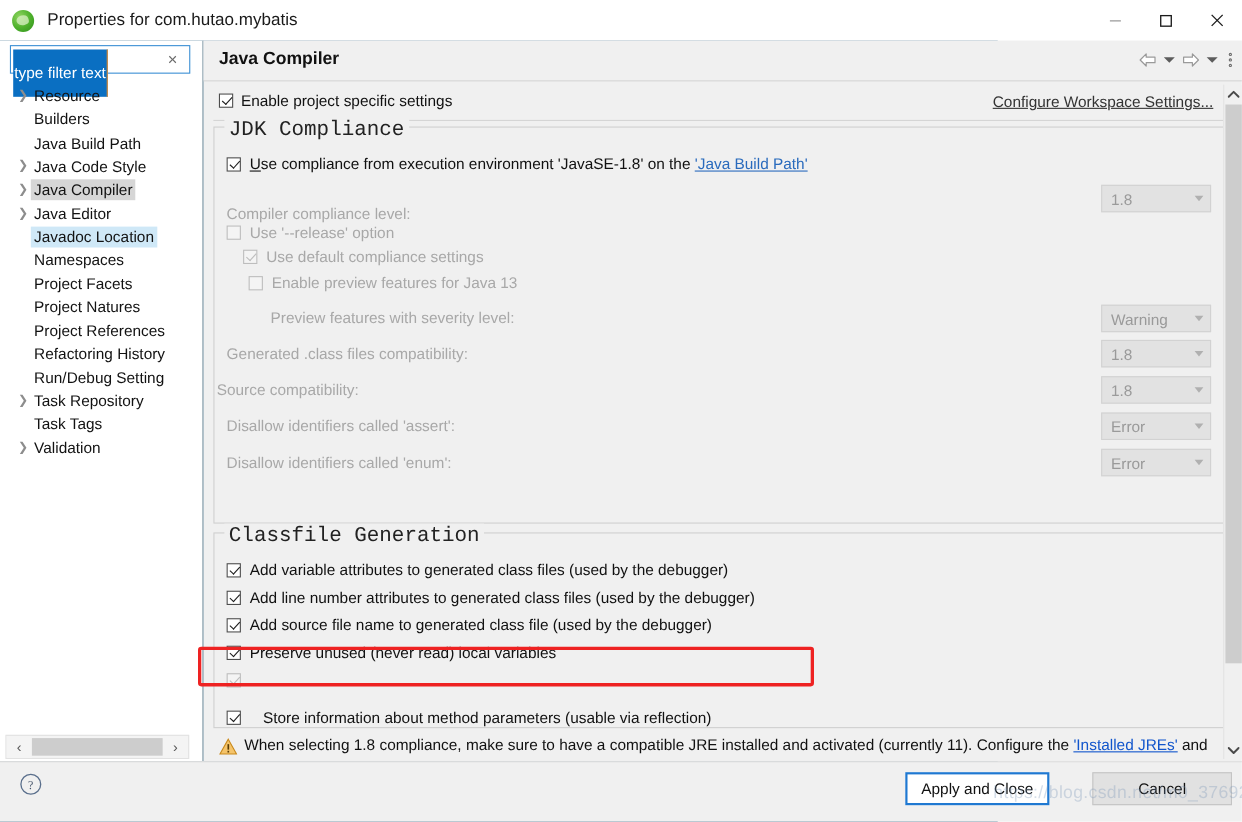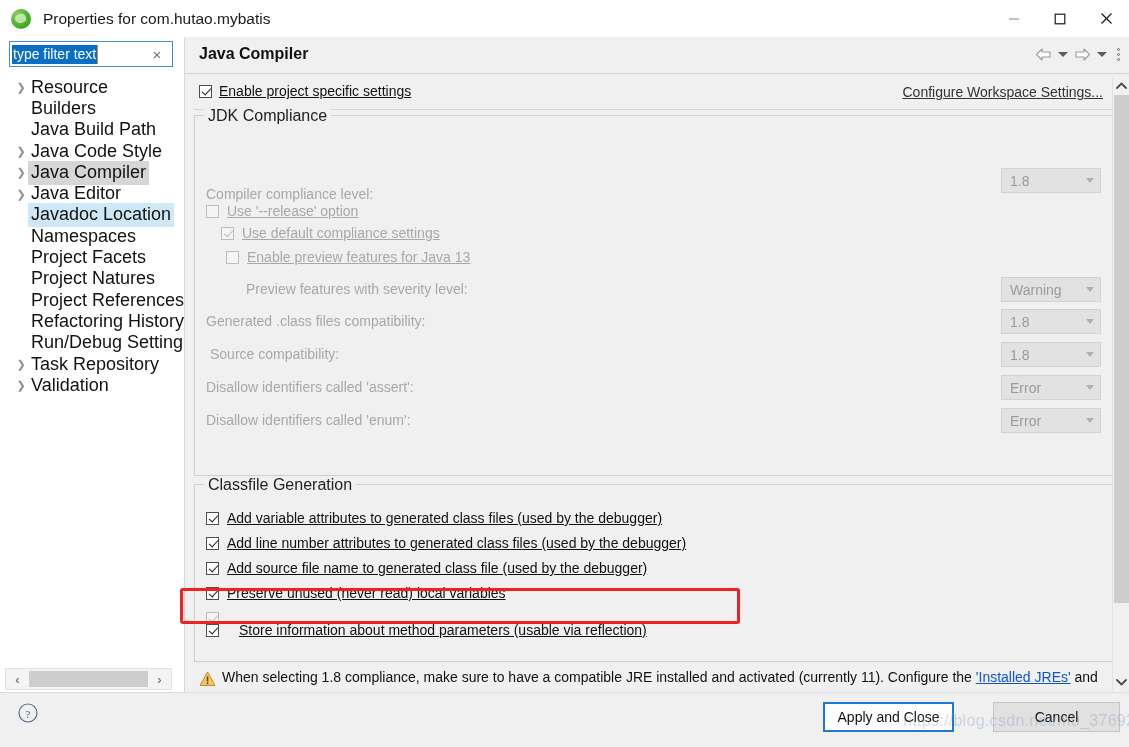--- a/index.html
+++ b/index.html
@@ -85,21 +85,21 @@
   .filter-box {
     position: absolute;
     inset: 0;
     border: 1px solid #3b8fd4;
     background: #ffffff;
     box-sizing: border-box;
   }
   .filter-text {
     position: absolute;
     left: 2px; top: 3px;
-    padding: 0 1px;
+    padding: 12px 1px;
     background: #0a6fc2;
     color: #ffffff;
     font-size: 14px;
     line-height: 19px;
     white-space: nowrap;
     border-right: 1px solid #e08a2e;
   }
   .filter-clear {
     position: absolute;
     right: 7px; top: 4px;
@@ -128,21 +128,21 @@
     flex: none;
     color: #8d8d8d;
     font-size: 11px;
     line-height: 1;
     display: flex;
     align-items: center;
     justify-content: center;
   }
   .tree-arrow.empty { visibility: hidden; }
   .tree-label {
-    font-size: 18px;
+    font-size: 14px;
     color: #121212;
     padding: 1px 3px 2px 3px;
   }
   .tree-item.sel-gray .tree-label { background: #d6d6d6; }
   .tree-item.sel-blue .tree-label { background: #cfe8f7; }
 
   .hscroll {
     position: absolute;
     left: 5px; bottom: 2px;
     width: 167px; height: 22px;
@@ -280,41 +280,42 @@
     border: solid #1d1d1d;
     border-width: 0 1.6px 1.6px 0;
     transform: rotate(42deg);
   }
   .cb.disabled {
     border-color: #bdbdbd;
     background: #f4f4f4;
   }
   .cb.disabled.checked::after { border-color: #bdbdbd; }
 
-  .lbl { font-size: 14px; color: #111111; white-space: nowrap; text-decoration: underline; }
+  .lbl { font-size: 14px; color: #111111; white-space: nowrap; }
   .lbl.dis { color: #a8a8a8; }
   .lbl u { text-decoration: underline; }
   .link { color: #1155cc; text-decoration: underline; }
   .link.dim { color: #2a6bbd; }
 
   
   .group {
     position: absolute;
     border: 1px solid #cfcfcf;
     border-top-color: #cfcfcf;
     box-sizing: border-box;
   }
   .group-title {
     position: absolute;
     top: -9px; left: 9px;
     background: #f0f0f0;
     padding: 0 4px;
-    font-size: 16px;
+    font-size: 19px;
     color: #222222;
     white-space: nowrap;
+    font-family: Liberation Mono, monospace;
   }
   #jdk-group {
     left: 9px; top: 78px;
     width: 920px; height: 361px;
   }
   #classfile-group {
     left: 9px; top: 447px;
     width: 920px; height: 178px;
   }
 
@@ -544,20 +545,24 @@
         </div>
         <div class="tree-item">
           <span class="tree-arrow empty">❯</span>
           <span class="tree-label">Run/Debug Setting</span>
         </div>
         <div class="tree-item">
           <span class="tree-arrow">❯</span>
           <span class="tree-label">Task Repository</span>
         </div>
         <div class="tree-item">
+          <span class="tree-arrow empty">❯</span>
+          <span class="tree-label">Task Tags</span>
+        </div>
+        <div class="tree-item">
           <span class="tree-arrow">❯</span>
           <span class="tree-label">Validation</span>
         </div>
       </div>
     <div class="hscroll">
       <div class="hscroll-arrow">‹</div>
       <div class="hscroll-thumb"></div>
       <div class="hscroll-arrow">›</div>
     </div>
   </div>
@@ -598,20 +603,24 @@
         <span class="cb checked"></span>
         <span class="lbl">Enable project specific settings</span>
       </label>
       <a class="configure-link" href="#">Configure Workspace Settings...</a>
     </div>
     <div class="enable-rule"></div>
 
     <div class="group" id="jdk-group">
       <div class="group-title">JDK Compliance</div>
 
+      <div class="opt-row" style="top:22px;">
+        <span class="cb checked"></span>
+        <span class="lbl"><u>U</u><span>se compliance from execution environment 'JavaSE-1.8' on the </span><a class="link dim" href="#">'Java Build Path'</a></span>
+      </div>
 
       <div id="jdk-rows">
           <div class="field-row-label" style="top: 70px; left: 11px;">Compiler compliance level:</div>
           <div class="combo" style="top: 52px; right: 12px;">
             <span>1.8</span>
             <span class="chev"></span>
           </div>
           <div class="opt-row" style="top: 84px; left: 11px; text-align: center;">
             <span class="cb disabled"></span>
             <span class="lbl dis">Use '--release' option</span>
@@ -627,21 +636,21 @@
           <div class="field-row-label" style="top: 165px; left: 51px;">Preview features with severity level:</div>
           <div class="combo" style="top: 161px; right: 12px;">
             <span>Warning</span>
             <span class="chev"></span>
           </div>
           <div class="field-row-label" style="top: 197px; left: 11px;">Generated .class files compatibility:</div>
           <div class="combo" style="top: 193px; right: 12px;">
             <span>1.8</span>
             <span class="chev"></span>
           </div>
-          <div class="field-row-label" style="top: 230px; left: 15px;">Source compatibility:</div>
+          <div class="field-row-label" style="top: 230px; left: 2px;">Source compatibility:</div>
           <div class="combo" style="top: 226px; right: 12px;">
             <span>1.8</span>
             <span class="chev"></span>
           </div>
           <div class="field-row-label" style="top: 263px; left: 11px;">Disallow identifiers called 'assert':</div>
           <div class="combo" style="top: 259px; right: 12px;">
             <span>Error</span>
             <span class="chev"></span>
           </div>
           <div class="field-row-label" style="top: 296px; left: 11px;">Disallow identifiers called 'enum':</div>
@@ -667,21 +676,21 @@
             <span class="cb checked"></span>
             <span class="lbl">Add source file name to generated class file (used by the debugger)</span>
           </div>
           <div class="opt-row" style="top: 97px;">
             <span class="cb checked"></span>
             <span class="lbl">Preserve unused (never read) local variables</span>
           </div>
           <div class="opt-row" style="top: 122px;">
             <span class="cb checked disabled"></span>
           </div>
-          <div class="opt-row" style="top: 134px; gap: 20px;">
+          <div class="opt-row" style="top: 156px; gap: 20px;">
             <span class="cb checked"></span>
             <span class="lbl">Store information about method parameters (usable via reflection)</span>
           </div>
         </div>
     </div>
 
     <div class="warn-block">
       <div class="warn-icon">
         <svg width="17" height="16" viewBox="0 0 17 16">
           <path d="M8.5 1 L16 14.5 L1 14.5 Z" fill="#f5c46a" stroke="#c98a1d" stroke-width="1"></path>

